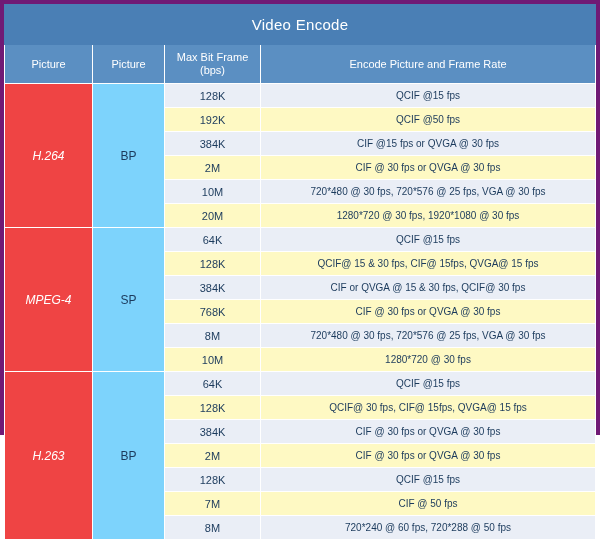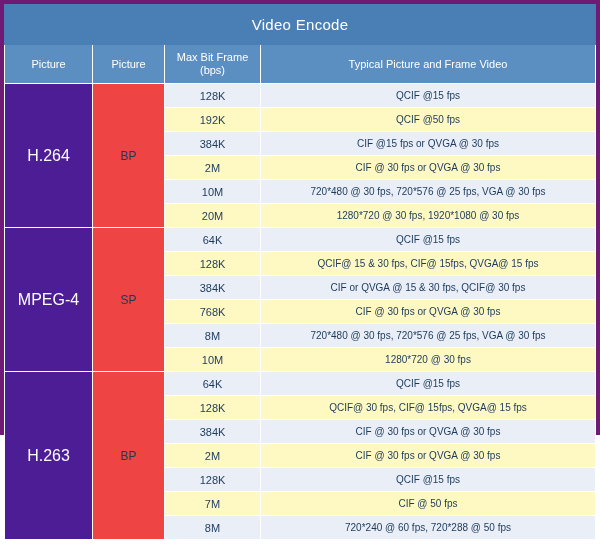--- a/index.html
+++ b/index.html
@@ -43,27 +43,28 @@
   }
   .head-cell {
     background: #5b8fc2;
     color: #ffffff;
     font-size: 11px;
     height: 38px;
     line-height: 13px;
     border: 1px solid #ffffff;
   }
   .std-cell {
-    background: #4c1d95;
+    background: #ef4444;
     color: #ffffff;
-    font-size: 16px;
+    font-size: 12px;
     border: 1px solid #ffffff;
+    font-style: italic;
   }
   .prof-cell {
-    background: #ef4444;
+    background: #7dd3fc;
     color: #1b3a5c;
     font-size: 12px;
     border: 1px solid #ffffff;
   }
   .rate-cell {
     font-size: 11px;
     color: #1b3a5c;
     height: 23px;
   }
   .desc-cell {
@@ -94,21 +95,21 @@
       <tr>
         <td class="title-cell" colspan="4">Video Encode</td>
       </tr>
       <tr>
         <td class="head-cell">Picture</td>
         <td class="head-cell">Picture</td>
         <td class="head-cell">
           <div>Max Bit Frame</div>
           <div>(bps)</div>
         </td>
-        <td class="head-cell">Typical Picture and Frame Video</td>
+        <td class="head-cell">Encode Picture and Frame Rate</td>
       </tr>
     <tr class="row-a">
           <td class="std-cell" rowspan="6">H.264</td>
           <td class="prof-cell" rowspan="6">BP</td>
           <td class="rate-cell">128K</td>
           <td class="desc-cell">QCIF @15 fps</td>
         </tr>
         <tr class="row-b">
           <td class="rate-cell">192K</td>
           <td class="desc-cell">QCIF @50 fps</td>

